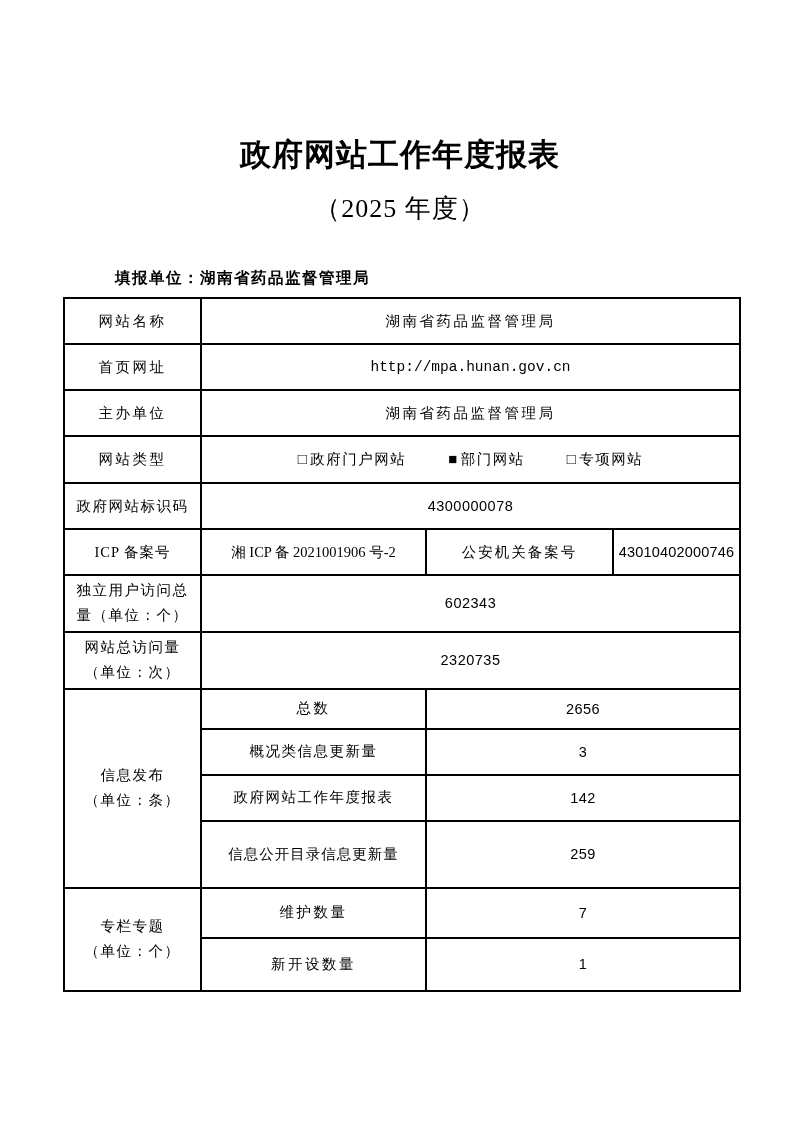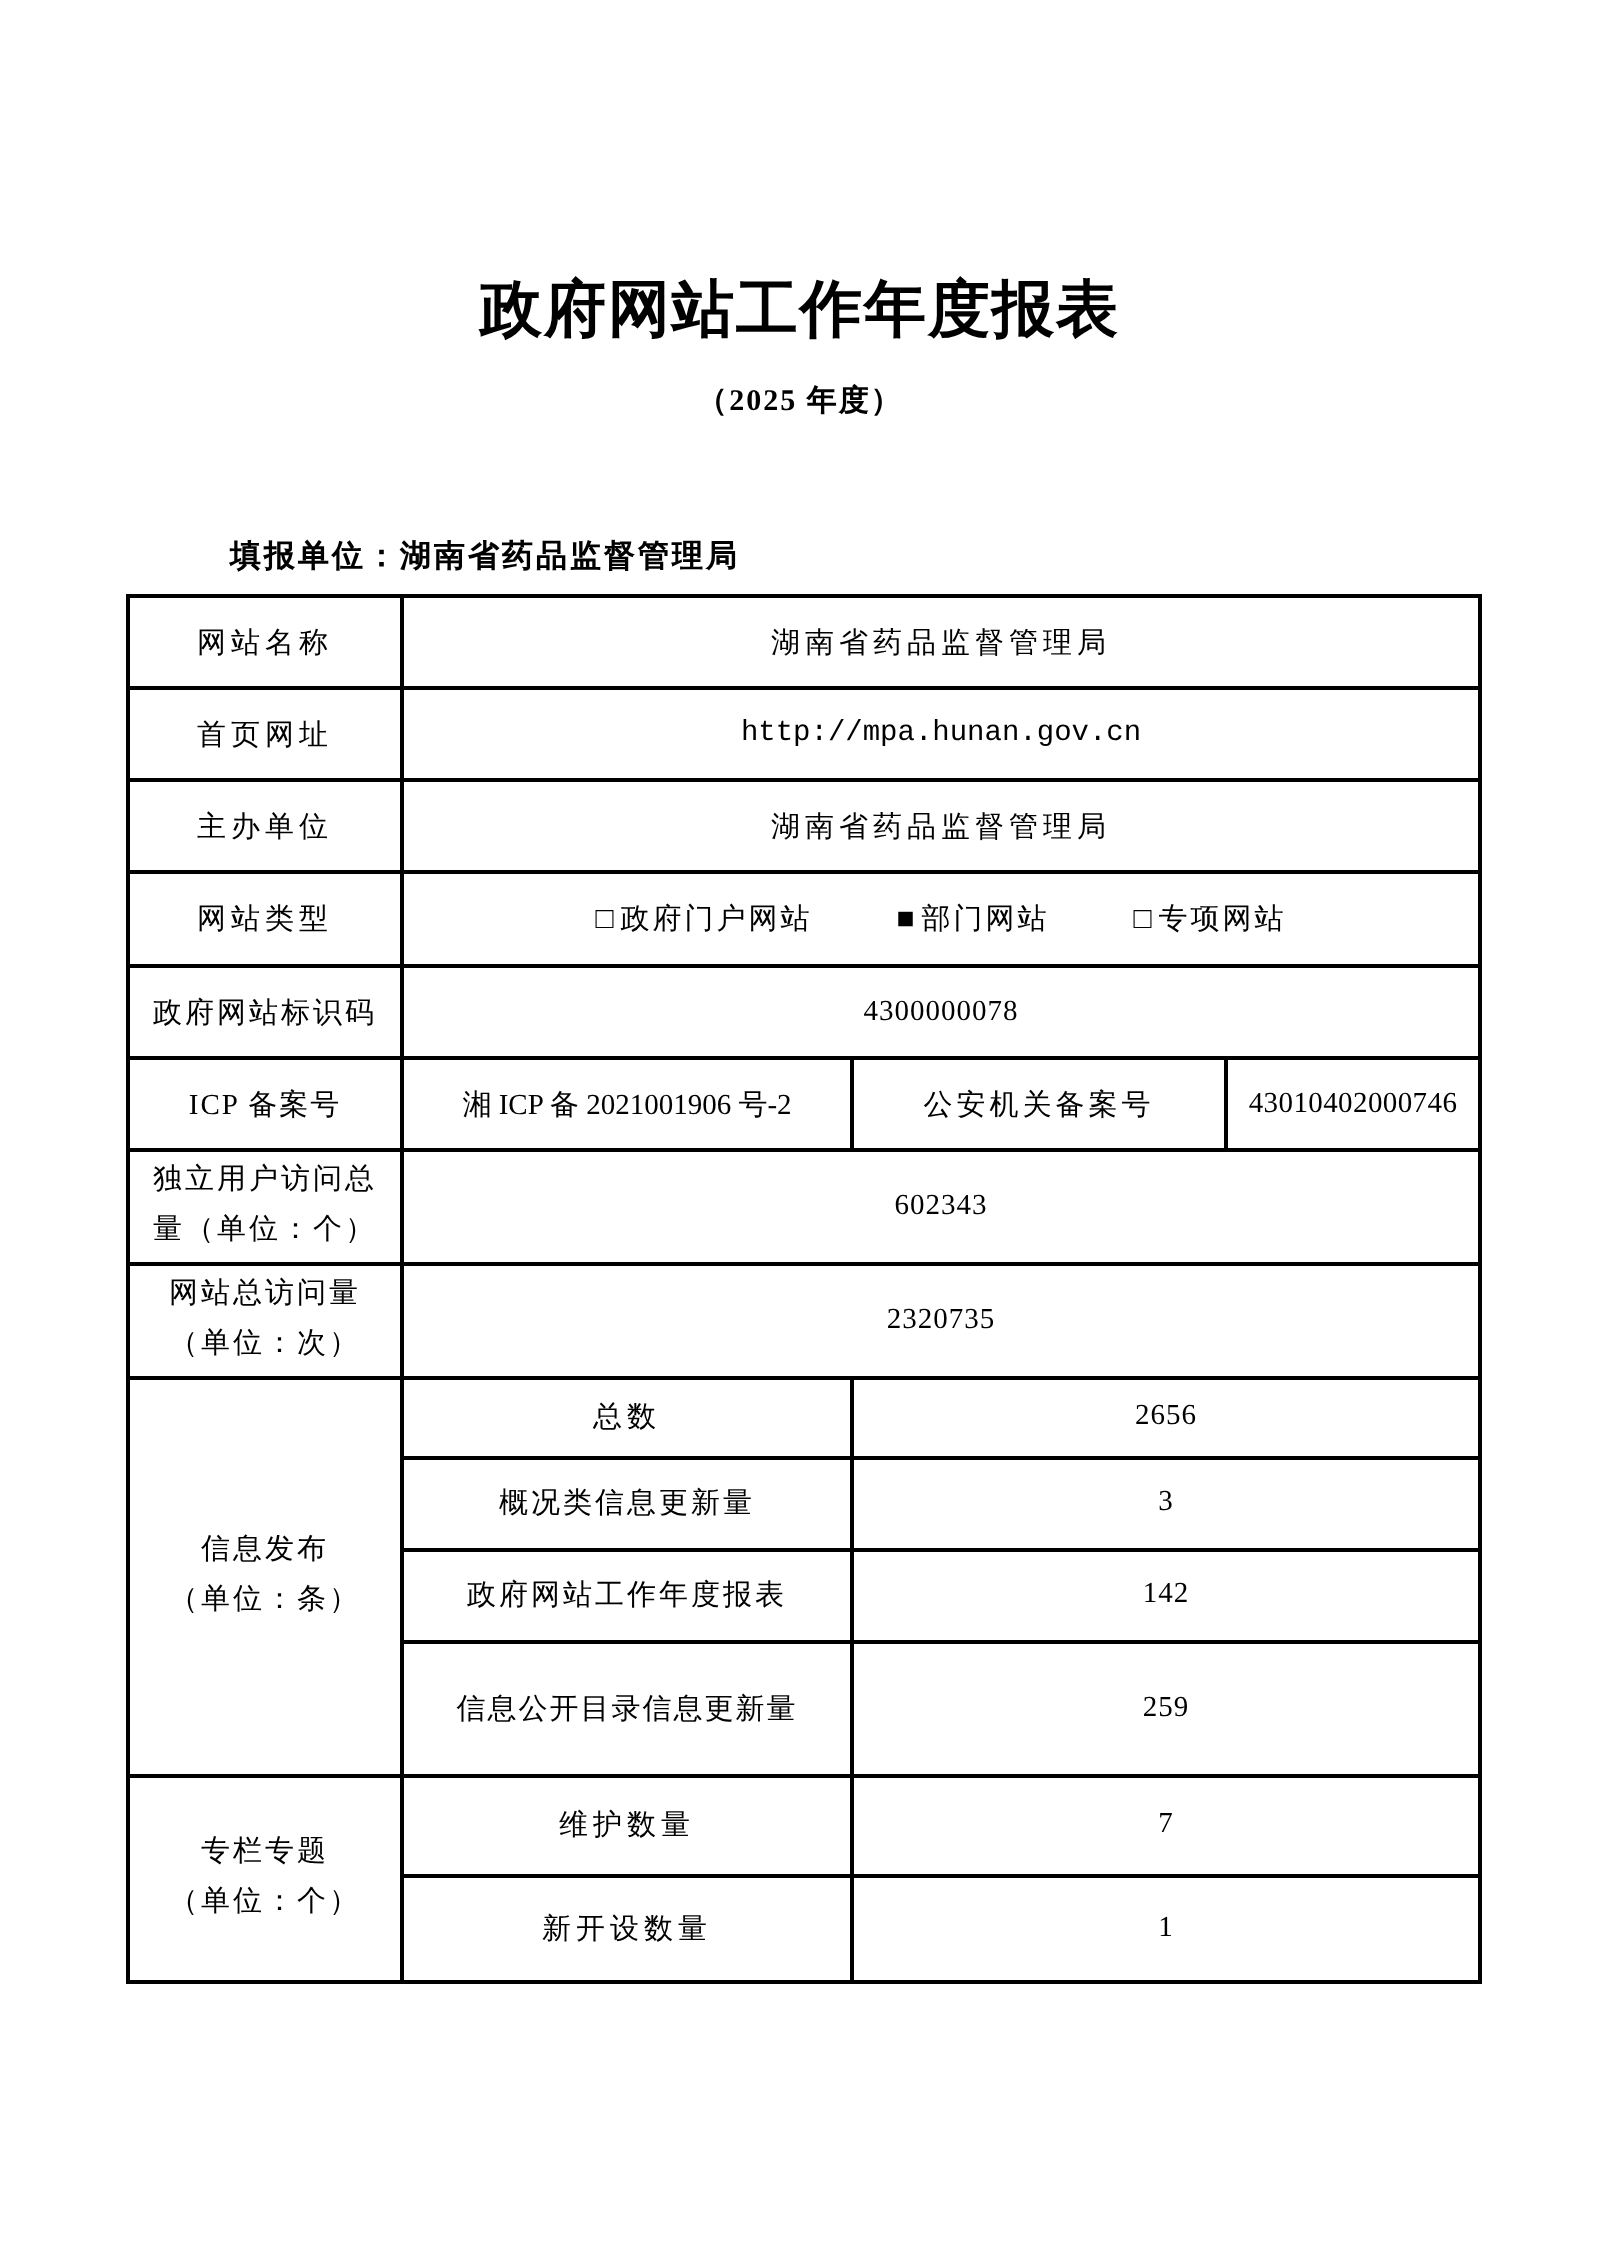--- a/index.html
+++ b/index.html
@@ -22,22 +22,22 @@
     text-align: center;
     font-size: 31px;
     font-weight: bold;
     letter-spacing: 1px;
     line-height: 1.2;
   }
   .doc-subtitle {
     margin: 0;
     padding-top: 18px;
     text-align: center;
-    font-size: 15px;
-    font-weight: bold;
+    font-size: 26px;
+    font-weight: normal;
     letter-spacing: 1px;
   }
   .reporting-unit {
     position: absolute;
     left: 115px;
     top: 268px;
     font-size: 15.5px;
     font-weight: bold;
     letter-spacing: 1.5px;
     white-space: nowrap;
@@ -60,21 +60,21 @@
     margin-left: 24px;
   }
   .lbl {
     letter-spacing: 2.5px;
   }
   .lbl2 {
     letter-spacing: 1.5px;
     line-height: 1.75;
   }
   .num {
-    font-family: Liberation Serif, serif;
+    font-family: Liberation Sans, sans-serif;
     font-size: 15.5px;
     letter-spacing: 0.5px;
   }
   .mono {
     font-family: Liberation Mono, monospace;
     font-size: 15px;
     letter-spacing: 0;
   }
   .checkbox-row {
     display: flex;

